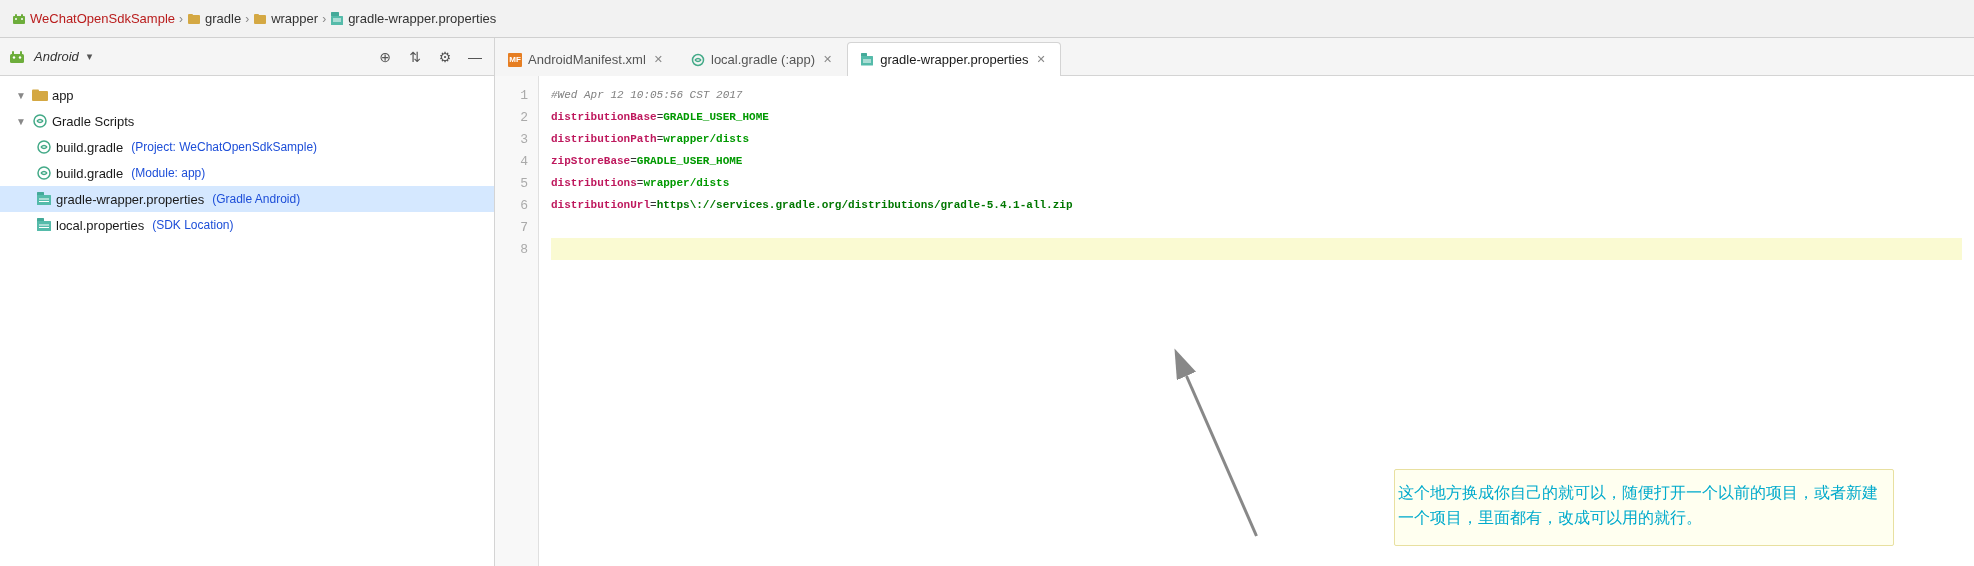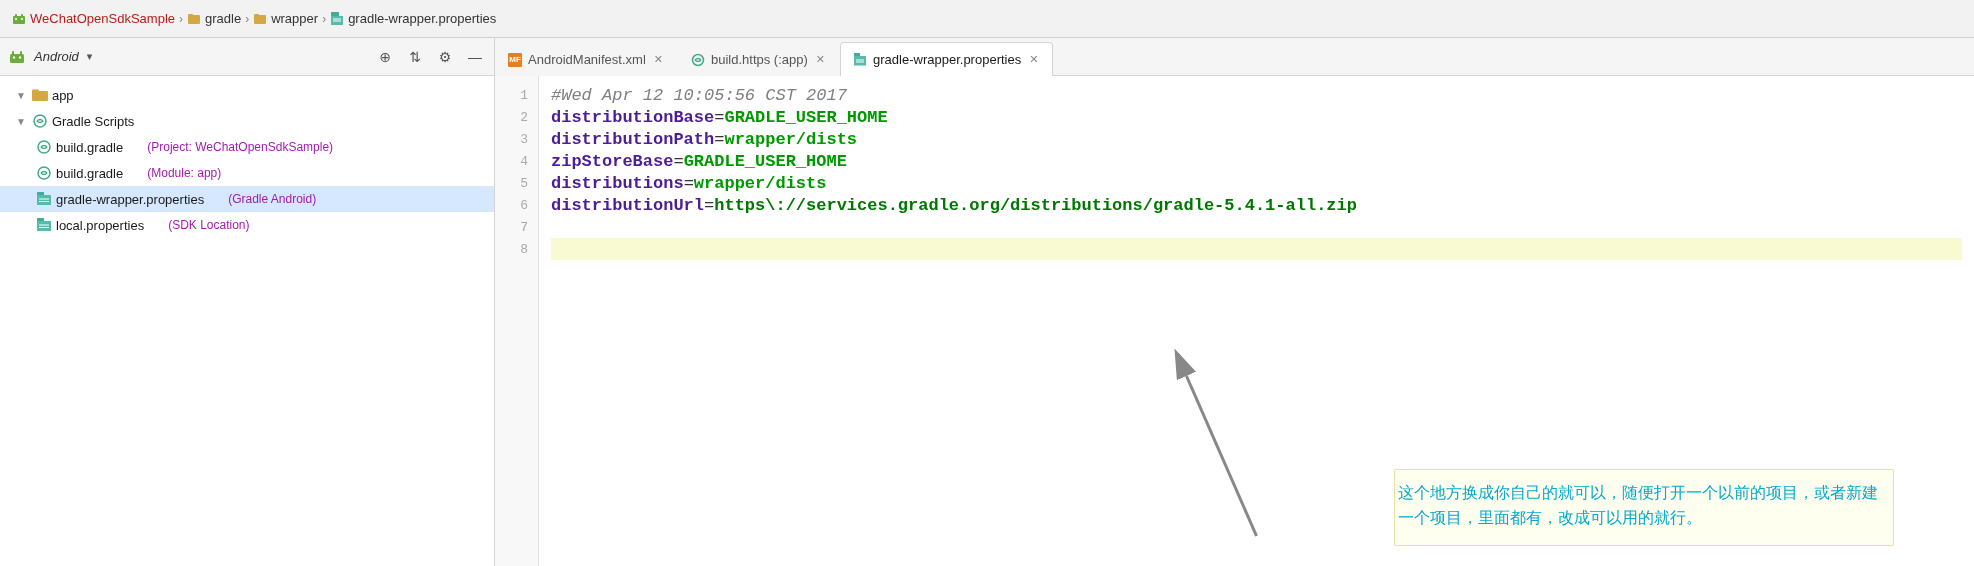--- a/index.html
+++ b/index.html
@@ -107,22 +107,22 @@
     }
     .tree-item .indent {
       display: inline-block;
     }
     .tree-item .item-label {
       font-size: 13px;
       color: #1a1a1a;
     }
     .tree-item .item-meta {
       font-size: 12px;
-      color: #a21caf;
-      margin-left: 20px;
+      color: #1d4ed8;
+      margin-left: 4px;
     }
 
     
     .right-panel {
       flex: 1;
       background: #fff;
       display: flex;
       flex-direction: column;
     }
 
@@ -198,26 +198,26 @@
       padding: 8px 12px;
       overflow: auto;
       position: relative;
     }
 
     .code-line {
       height: 22px;
       display: flex;
       align-items: center;
       white-space: pre;
-      font-size: 17px;
+      font-size: 11px;
     }
 
     
     .comment { color: #808080; font-style: italic; }
-    .key-green { color: #4c1d95; font-weight: bold; }
+    .key-green { color: #be185d; font-weight: bold; }
     .val-green { color: #009900; font-weight: bold; }
     .val-url { color: #007700; font-weight: bold; }
     .eq { color: #333; }
 
     
     .annotation-layer {
       position: absolute;
       bottom: 0;
       left: 0;
       right: 0;
@@ -419,21 +419,21 @@
         <span>AndroidManifest.xml</span>
         <span class="tab-close">✕</span>
       </div>
 
       <div class="tab">
         <svg width="14" height="14" viewBox="0 0 14 14">
           <circle cx="7" cy="7" r="5.5" fill="none" stroke="#4a8" stroke-width="1.5"></circle>
           <path d="M4 7 Q7 4 10 7" fill="none" stroke="#4a8" stroke-width="1.5"></path>
           <path d="M4 7 Q7 10 10 7" fill="none" stroke="#4a8" stroke-width="1.5"></path>
         </svg>
-        <span>build.https (:app)</span>
+        <span>local.gradle (:app)</span>
         <span class="tab-close">✕</span>
       </div>
 
       <div class="tab active">
         <svg width="14" height="14" viewBox="0 0 14 14">
           <rect x="1" y="0" width="6" height="3.5" fill="#4a9" rx="0.5"></rect>
           <rect x="1" y="3" width="12" height="9.5" fill="#5ba" rx="0.5"></rect>
           <line x1="3" y1="7" x2="11" y2="7" stroke="white" stroke-width="1"></line>
           <line x1="3" y1="9" x2="11" y2="9" stroke="white" stroke-width="1"></line>
         </svg>

